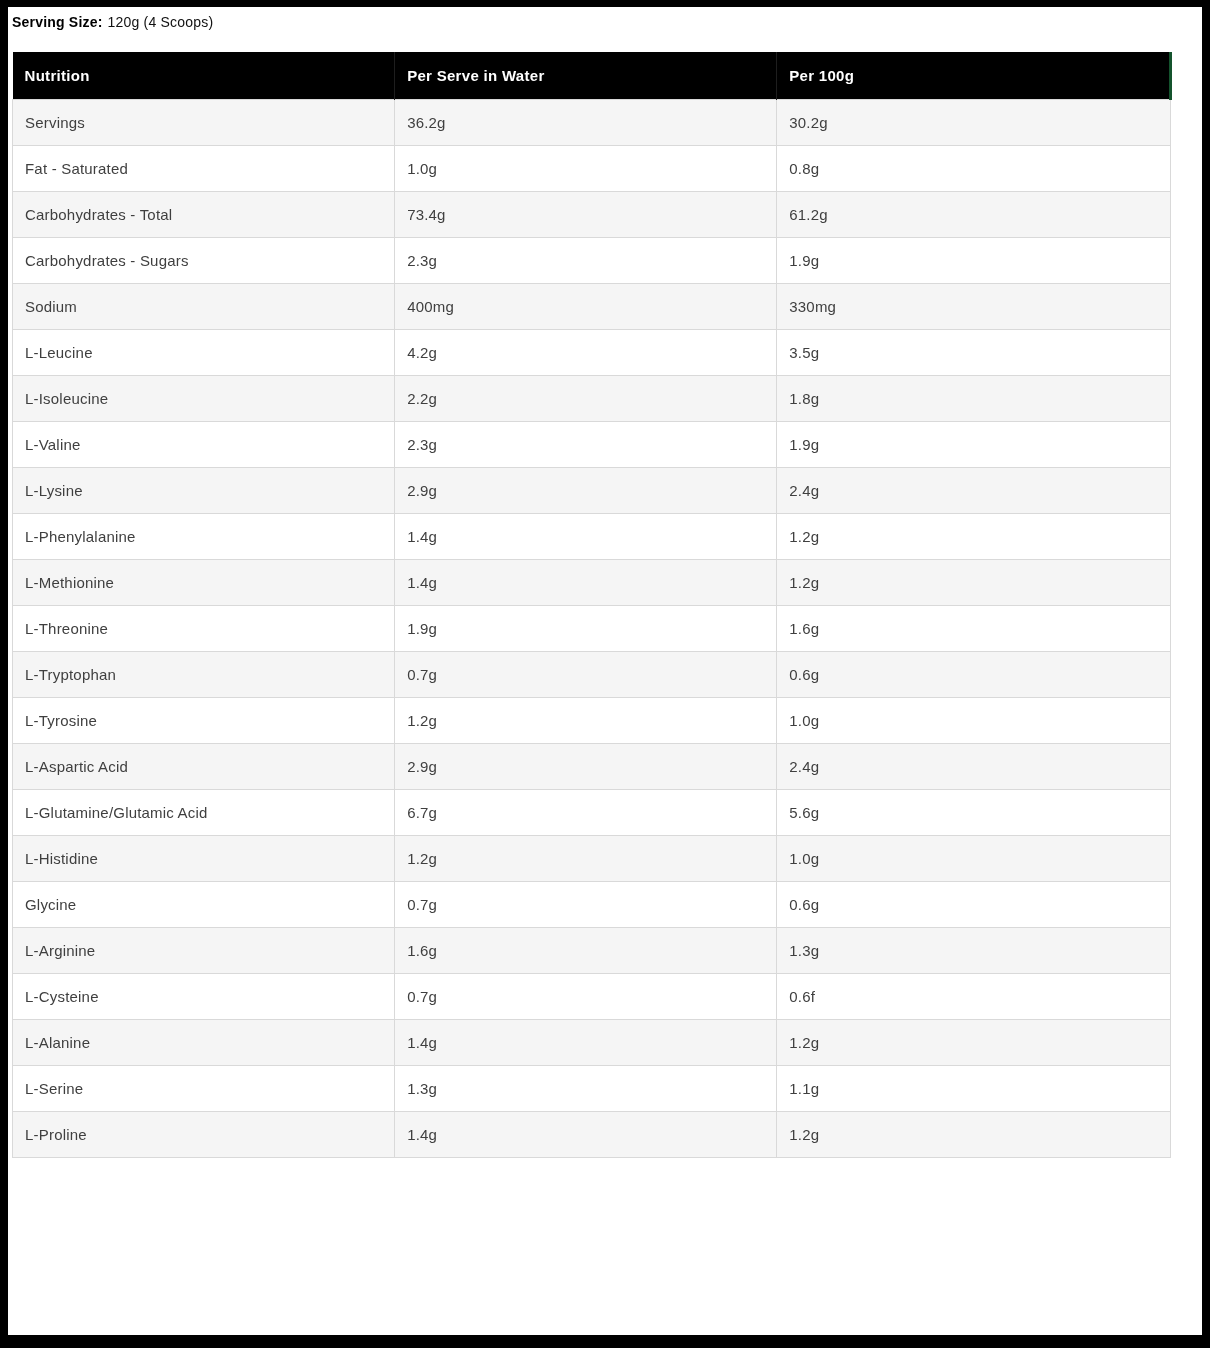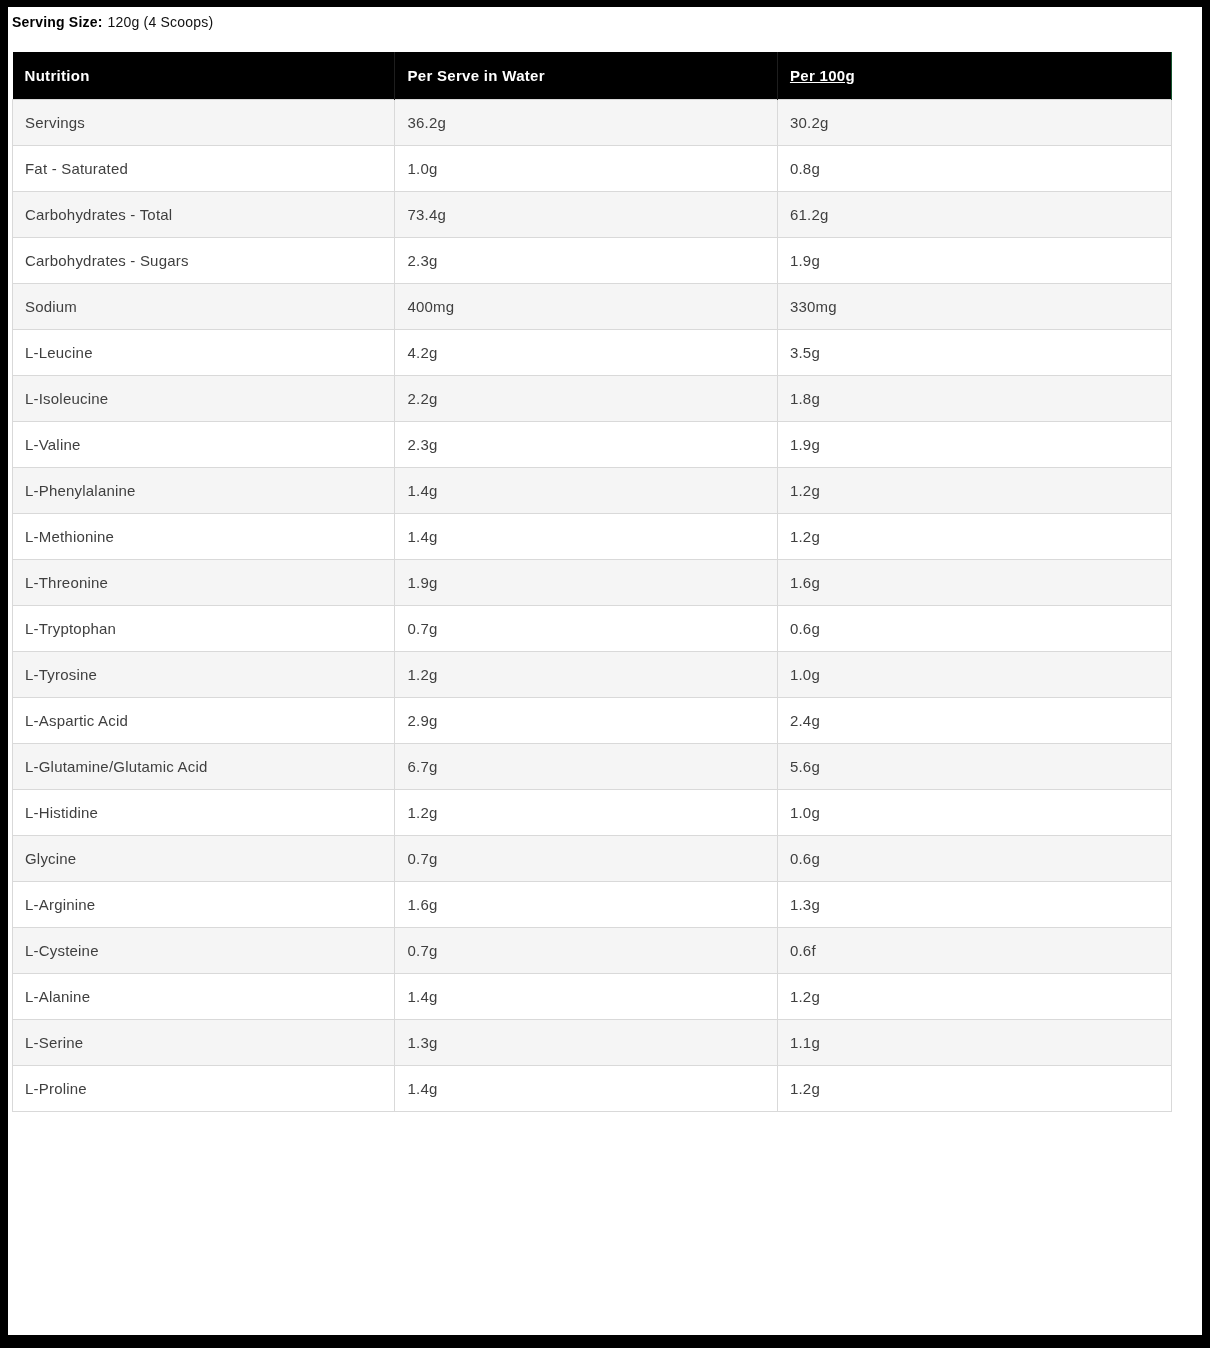--- a/index.html
+++ b/index.html
@@ -40,21 +40,21 @@
     background: var(--header_bg, #000000);
     color: var(--header_text, #ffffff);
     font-size: 15px;
     font-weight: 700;
     text-align: left;
     height: 47px;
     padding: 0 0 0 12px;
     letter-spacing: 0.3px;
     border-right: 1px solid #1e1e1e;
   }
-  table.nutrition thead th:last-child { border-right: 1px solid #14532d; text-decoration: underline; }
+  table.nutrition thead th:last-child { border-right: 3px solid #14532d; }
   table.nutrition tbody td {
     height: 46px;
     font-size: 15px;
     color: var(--cell_text, #3f3f3f);
     padding: 0 0 0 12px;
     border: 1px solid var(--grid_line, #d9d9d9);
     letter-spacing: 0.2px;
     background: var(--row_even_bg, #ffffff);
   }
   table.nutrition tbody tr:nth-child(odd) td {
@@ -120,20 +120,25 @@
             <td>L-Isoleucine</td>
             <td>2.2g</td>
             <td>1.8g</td>
           </tr>
           <tr>
             <td>L-Valine</td>
             <td>2.3g</td>
             <td>1.9g</td>
           </tr>
           <tr>
+            <td>L-Lysine</td>
+            <td>2.9g</td>
+            <td>2.4g</td>
+          </tr>
+          <tr>
             <td>L-Phenylalanine</td>
             <td>1.4g</td>
             <td>1.2g</td>
           </tr>
           <tr>
             <td>L-Methionine</td>
             <td>1.4g</td>
             <td>1.2g</td>
           </tr>
           <tr>

